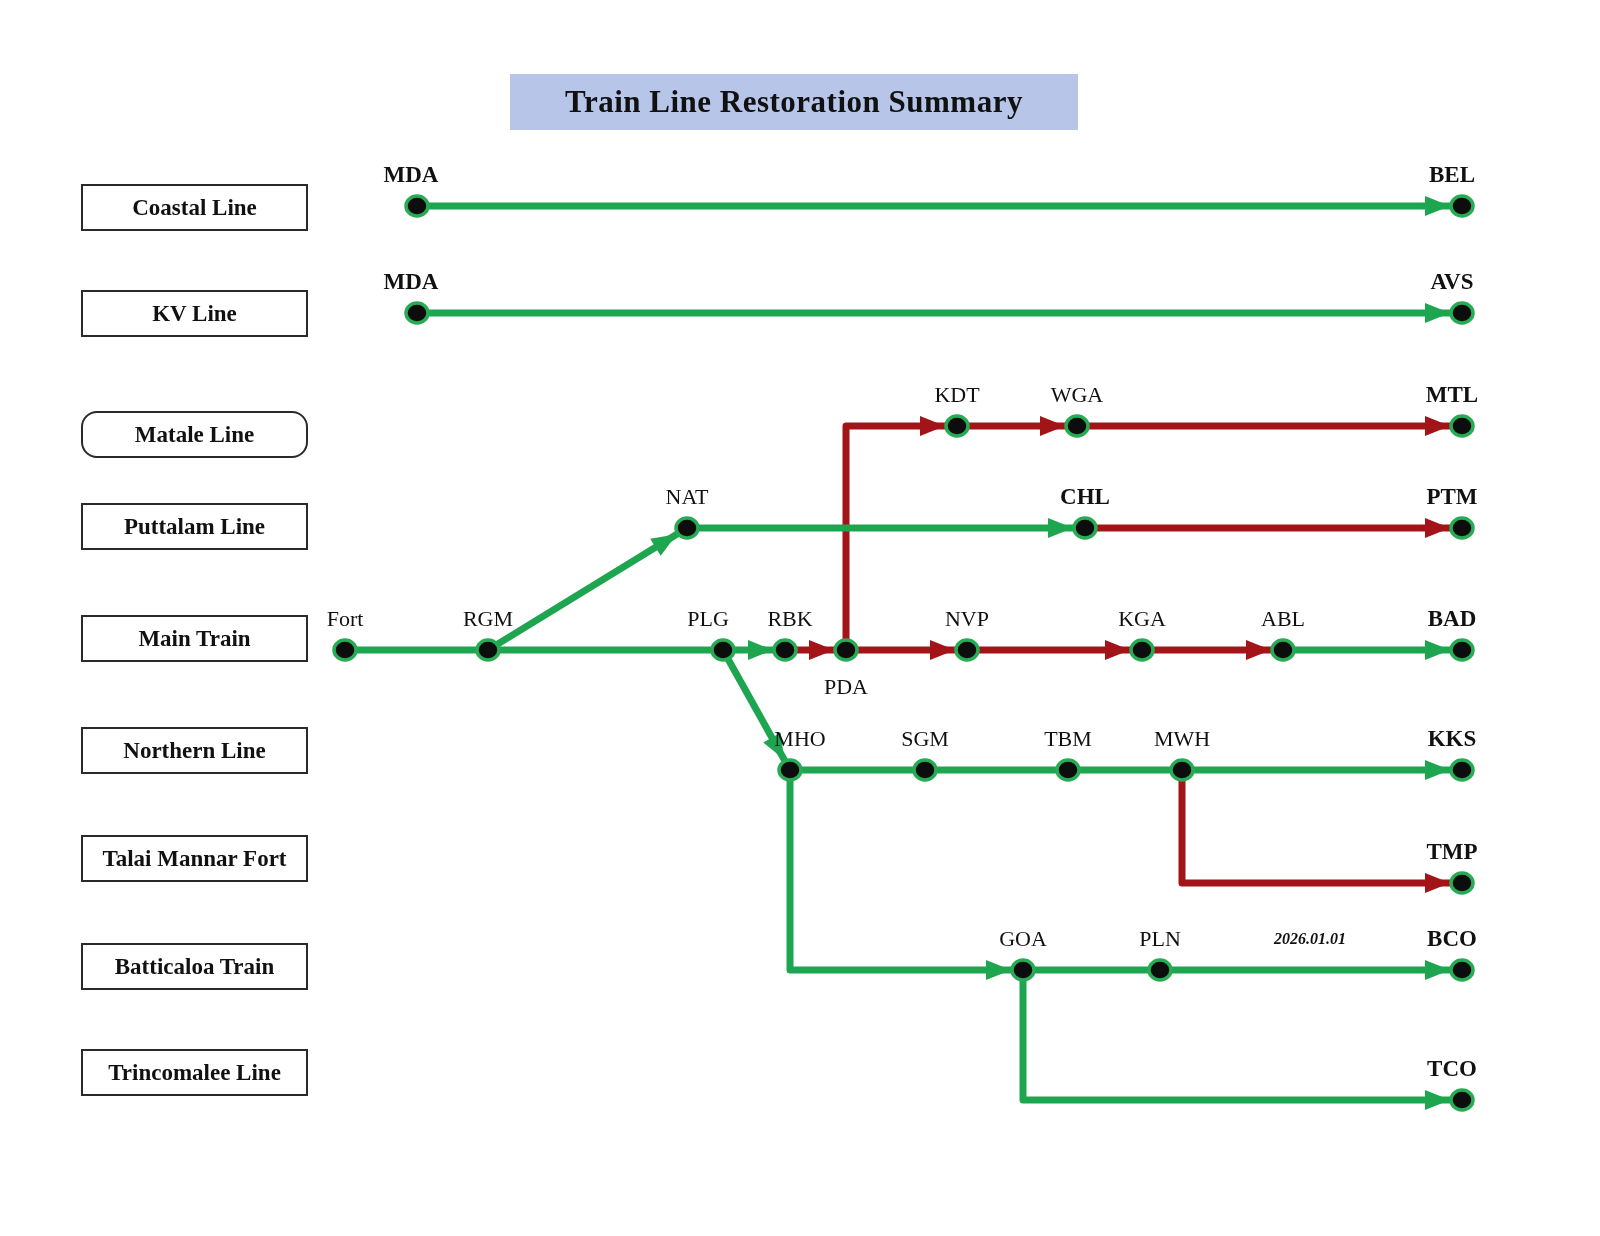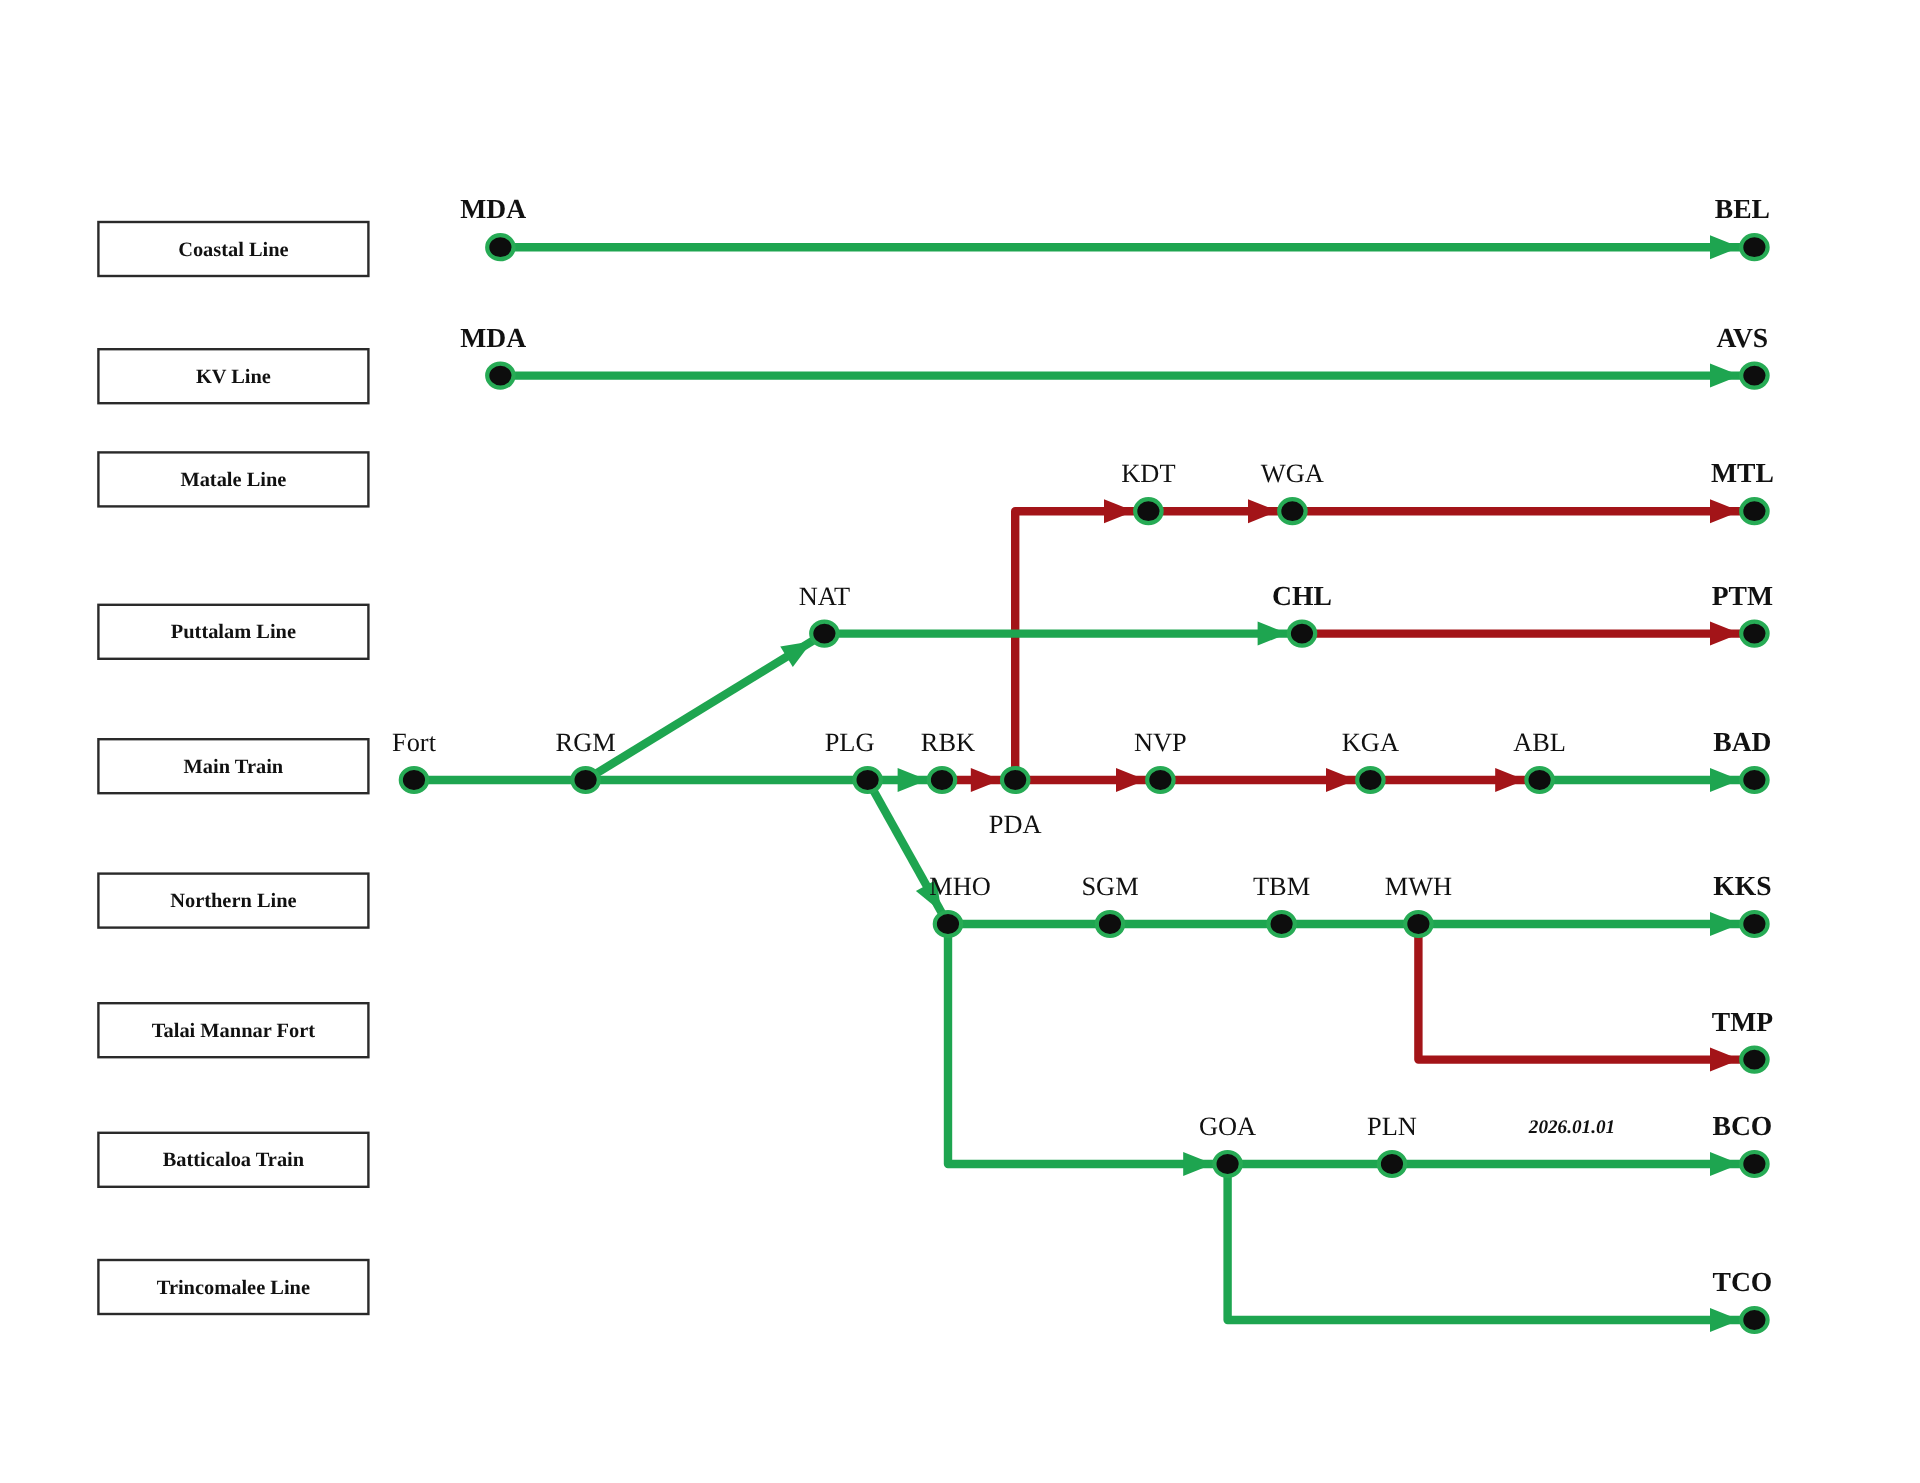--- a/index.html
+++ b/index.html
@@ -33,35 +33,36 @@
     position: absolute;
     left: 81px;
     width: 227px;
     height: 47px;
     box-sizing: border-box;
     border: 2px solid #2a2a2a;
     background: #ffffff;
     display: flex;
     align-items: center;
     justify-content: center;
-    font-size: 17px;
+    font-size: 23px;
     font-weight: bold;
     color: #111111;
   }
   svg { position: absolute; left: 0; top: 0; }
   svg text { font-family: "Liberation Serif", serif; }
 </style>
 </head>
 <body>
 
 <div id="stage">
+  <div id="title-banner" style="background: rgb(182, 197, 232);">Train Line Restoration Summary</div>
   <div id="boxes">
       <div class="line-box" style="top: 184px;">Coastal Line</div>
       <div class="line-box" style="top: 290px;">KV Line</div>
-      <div class="line-box" style="top: 376px;">Matale Line</div>
+      <div class="line-box" style="top: 411px; border-radius: 16px;">Matale Line</div>
       <div class="line-box" style="top: 503px;">Puttalam Line</div>
       <div class="line-box" style="top: 615px;">Main Train</div>
       <div class="line-box" style="top: 727px; font-family: Liberation Serif, serif;">Northern Line</div>
       <div class="line-box" style="top: 835px;">Talai Mannar Fort</div>
       <div class="line-box" style="top: 943px;">Batticaloa Train</div>
       <div class="line-box" style="top: 1049px;">Trincomalee Line</div>
     </div>
   <svg id="diagram-svg" width="1600" height="1236" viewBox="0 0 1600 1236">
       <polyline points="785,650 846,650" fill="none" stroke="#a31418" stroke-width="7" stroke-linejoin="round" stroke-linecap="butt"></polyline>
       <polygon points="834,650 809,660 809,640" fill="#a31418"></polygon>

